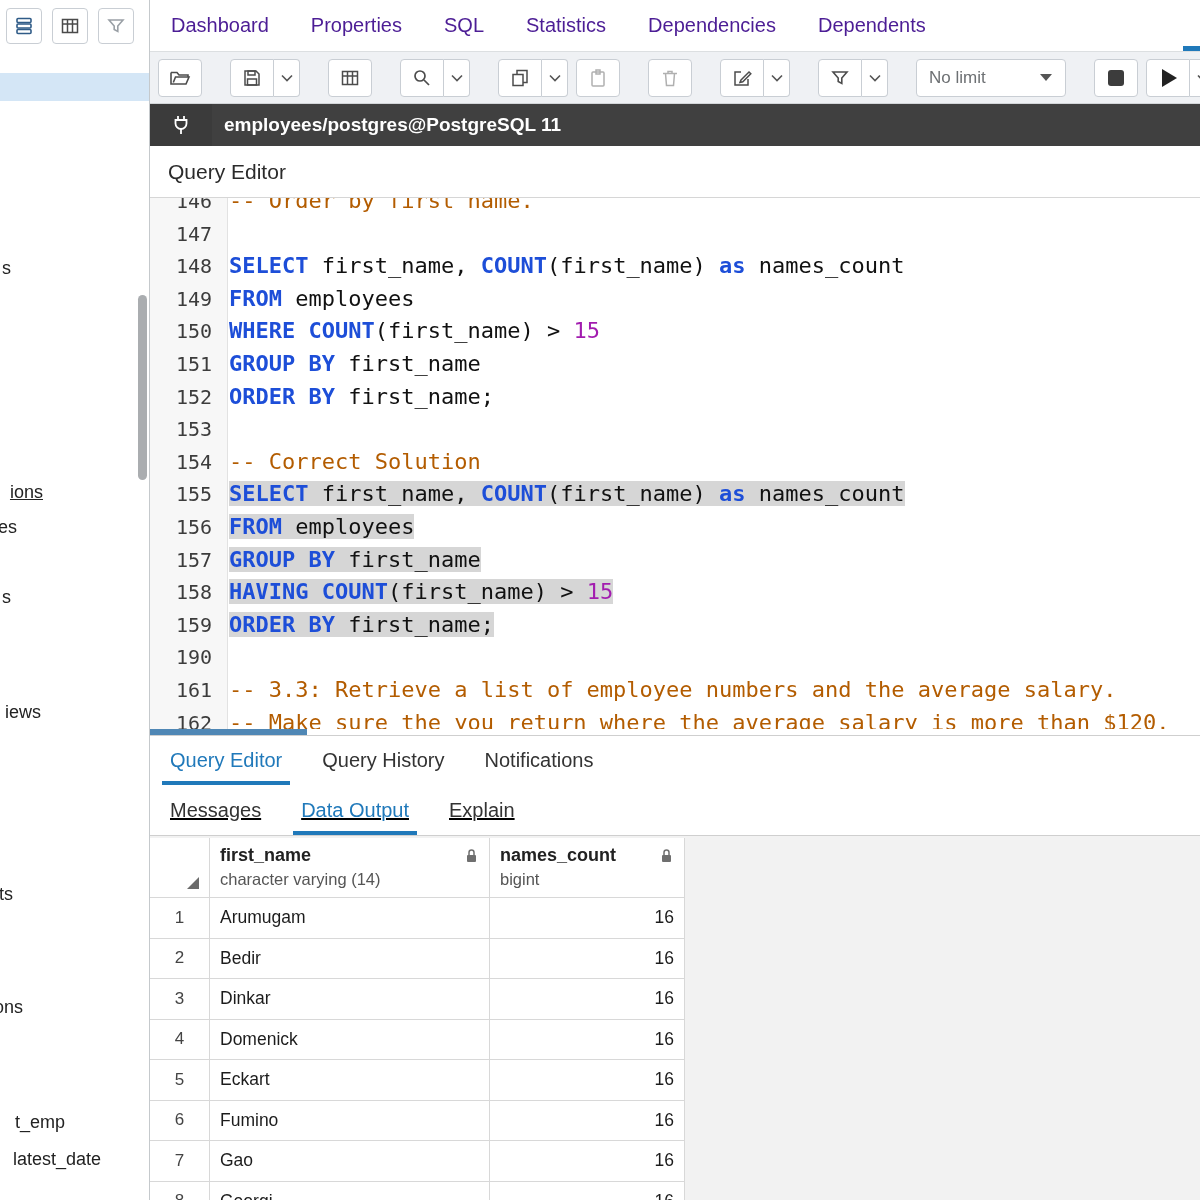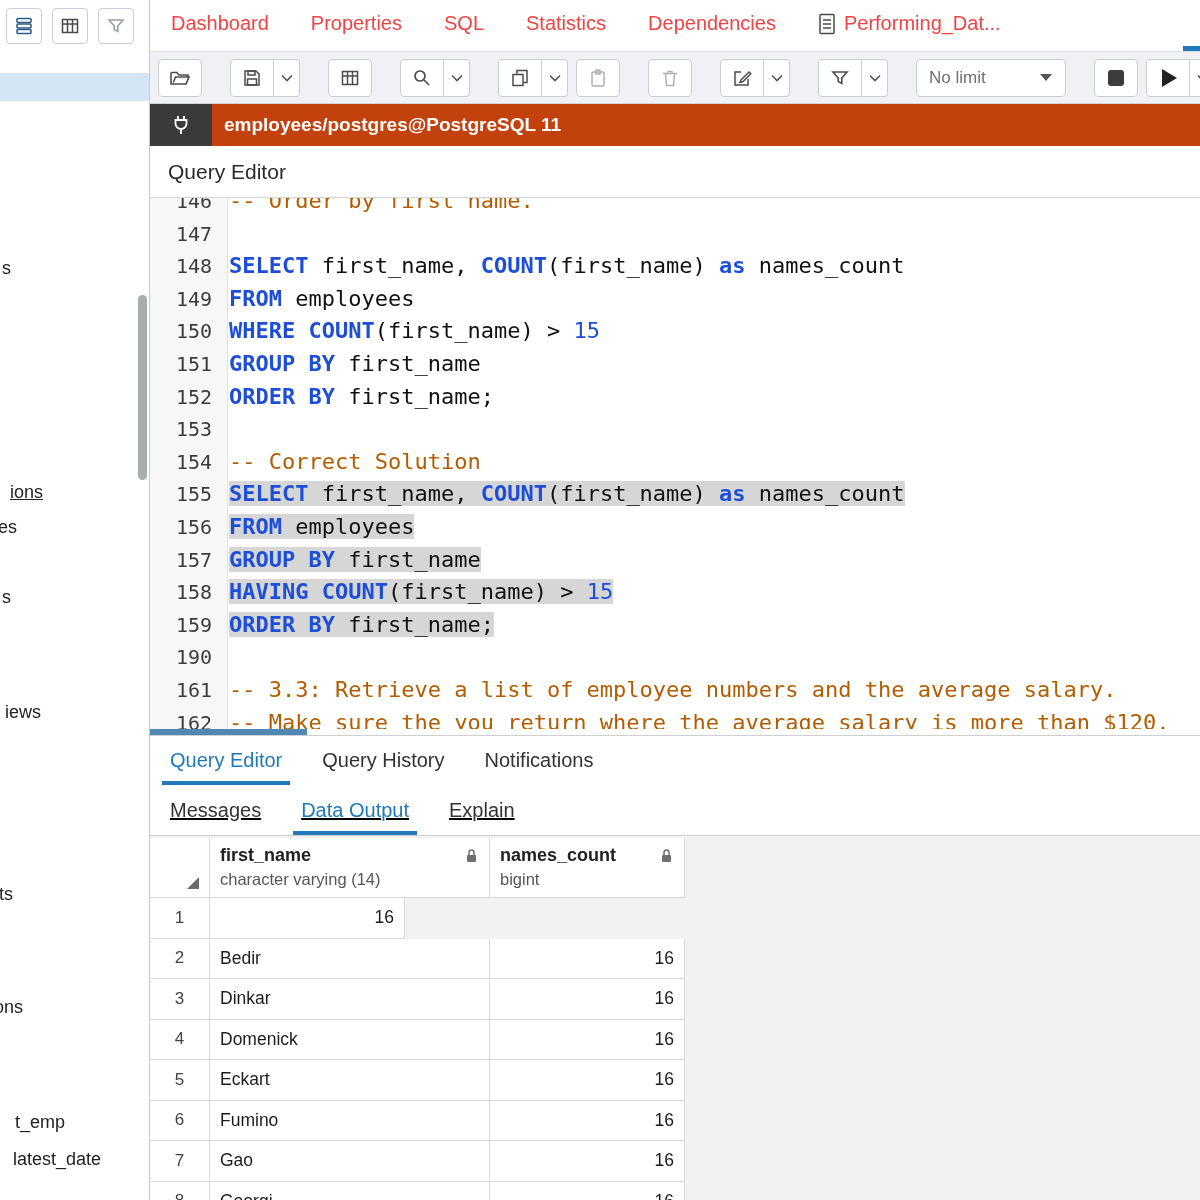--- a/index.html
+++ b/index.html
@@ -12,53 +12,53 @@
   .sbtn { width:36px; height:36px; background:#fff; border:1px solid #c9ced4; border-radius:4px; display:flex; align-items:center; justify-content:center; }
   .tree-sel { position:absolute; left:0; top:73px; width:149px; height:28px; background:#d4e6f6; }
   .frag { position:absolute; white-space:nowrap; font-size:18px; color:#222; line-height:24px; }
   .side-thumb { position:absolute; left:138px; top:295px; width:9px; height:185px; background:#aaadb0; border-radius:5px; }
 
   
   #main { position:absolute; left:150px; top:0; width:1050px; height:1200px; }
 
   
   .tabbar { position:absolute; left:0; top:0; width:1050px; height:52px; background:#fff; border-bottom:1px solid #dcdfe1; display:flex; align-items:center; padding-left:0; }
-  .ttab { display:flex; align-items:flex-end; gap:8px; padding:16px 21px; height:100%; font-size:20px; color:#ef4444; cursor:default; }
+  .ttab { display:flex; align-items:center; gap:8px; padding:4px 21px; height:100%; font-size:20px; color:#4c1d95; cursor:default; }
   .active-frag { position:absolute; right:0; bottom:0; width:17px; height:5px; background:#2079ba; }
 
   
   .toolbar { position:absolute; left:0; top:52px; width:1050px; height:52px; background:#eff1f4; border-bottom:1px solid #d3d6d9; display:flex; align-items:center; padding-left:8px; }
   .grp { display:flex; margin-right:28px;align-items:flex-end; }
   .tbtn { height:38px; min-width:44px; background:#fff; border:1px solid #c9ced4; border-radius:4px; display:flex; align-items:center; justify-content:center; }
   .split { display:flex; }
   .split .tbtn:first-child { border-radius:4px 0 0 4px; }
   .split .chev { min-width:26px; border-left:none; border-radius:0 4px 4px 0; }
   .limit { width:150px; justify-content:space-between; padding:0 12px; color:#6d7073; font-size:17px; }
   .gap8 { width:8px; }
   .stop-glyph { width:16px; height:16px; background:#3c3c3c; border-radius:3px; }
   .play-glyph { width:0; height:0; border-left:15px solid #222; border-top:9px solid transparent; border-bottom:9px solid transparent; margin-left:3px; }
 
   
-  .connbar { position:absolute; left:0; top:104px; width:1050px; height:42px; background:#c2410c; display:flex; align-items:center; }
+  .connbar { position:absolute; left:0; top:104px; width:1050px; height:42px; background:#404040; display:flex; align-items:center; }
   .connicon { width:62px; height:42px; background:#3b3b3b; display:flex; align-items:center; justify-content:center; }
   .conntitle { color:#fff; font-weight:bold; font-size:19px; padding-left:12px; }
 
   
   .editlabel { position:absolute; left:0; top:146px; width:1050px; height:52px; background:#fff; border-bottom:1px solid #d6d6d6; display:flex; align-items:center; padding-left:18px; font-size:21px; color:#2b2b2b; }
 
   
   .editor { position:absolute; left:0; top:198px; width:1050px; height:531px; overflow:hidden; background:#fff; }
   .gutterbg { position:absolute; left:0; top:0; width:78px; height:100%; background:#f7f7f7; border-right:1px solid #e2e2e2; }
   .lines { position:relative; margin-top:-13px; }
   .line { display:flex; height:32.6px; line-height:32.6px; font-family:"DejaVu Sans Mono", monospace; font-size:22px; white-space:pre; }
   .ln { width:78px; padding-right:16px; text-align:right; color:#3c3c3c; font-size:20px; flex:0 0 78px; }
   .code { padding-left:1px; }
   .tok-k { color:#1d4ed8; font-weight:bold; }
   .tok-c { color:#b35c00;margin-top:26px; }
-  .tok-n { color:#1d4ed8; }
+  .tok-n { color:#a21caf; }
   .tok-t { color:#111; }
   .selbg { background:#d6d6d6; }
   .hthumb { position:absolute; left:0; top:729px; width:157px; height:6px; background:#4f87b5; }
 
   
   .ptabs1 { position:absolute; left:0; top:735px; width:1050px; height:50px; background:#fff; border-top:1px solid #cfcfcf; display:flex; align-items:center; }
   .ptabs2 { position:absolute; left:0; top:785px; width:1050px; height:51px; background:#fff; border-bottom:1px solid #cfcfcf; display:flex; align-items:center;text-decoration:underline; }
   .ptab { padding:0 20px; font-size:20px; color:#333; height:100%; display:flex; align-items:center; position:relative; }
   .ptab.active { color:#2079ba; }
   .ptab.active .underline { position:absolute; left:12px; right:12px; bottom:0; height:4px; background:#2079ba; }
@@ -147,32 +147,22 @@
       <div class="ttab">
           <span>SQL</span>
         </div>
       <div class="ttab">
           <span>Statistics</span>
         </div>
       <div class="ttab">
           <span>Dependencies</span>
         </div>
       <div class="ttab">
-        <span>
-          <svg width="18" height="22" viewBox="0 0 18 22">
-              <g fill="none" stroke="#4a4a4a" stroke-width="1.5">
-                <rect x="2" y="1.5" width="14" height="19" rx="1"></rect>
-                <line x1="5" y1="7" x2="13" y2="7"></line>
-                <line x1="5" y1="11" x2="13" y2="11"></line>
-                <line x1="5" y1="15" x2="13" y2="15"></line>
-              </g>
-            </svg>
-        </span>
-        <span>Performing_Dat...</span>
-      </div>
+          <span>Dependents</span>
+        </div>
       <div class="active-frag"></div>
     </div>
 
     <div class="toolbar">
       <div class="grp">
         <button class="tbtn">
           <span>
               <svg width="22" height="20" viewBox="0 0 22 20">
                 <path d="M2 4.5h6l2 2.5h9v2M2 4.5V16h15l3-7H6.5l-2.2 5.5" fill="none" stroke="#4c4c4c" stroke-width="1.6"></path>
               </svg>
@@ -510,20 +500,21 @@
                   <path d="M5 8V5.5a2.5 2.5 0 0 1 5 0V8" fill="none" stroke="#6f6f6f" stroke-width="1.5"></path>
                 </svg>
               </span>
           </div>
           <div class="ctype">bigint</div>
         </div>
       </div>
       <div class="gbody" id="grid-rows">
   <div class="grow">
     <div class="gcell rnum">1</div>
+    <div class="gcell rname">Arumugam</div>
     <div class="gcell rcount">16</div>
   </div>
 
   <div class="grow">
     <div class="gcell rnum">2</div>
     <div class="gcell rname">Bedir</div>
     <div class="gcell rcount">16</div>
   </div>
 
   <div class="grow">

